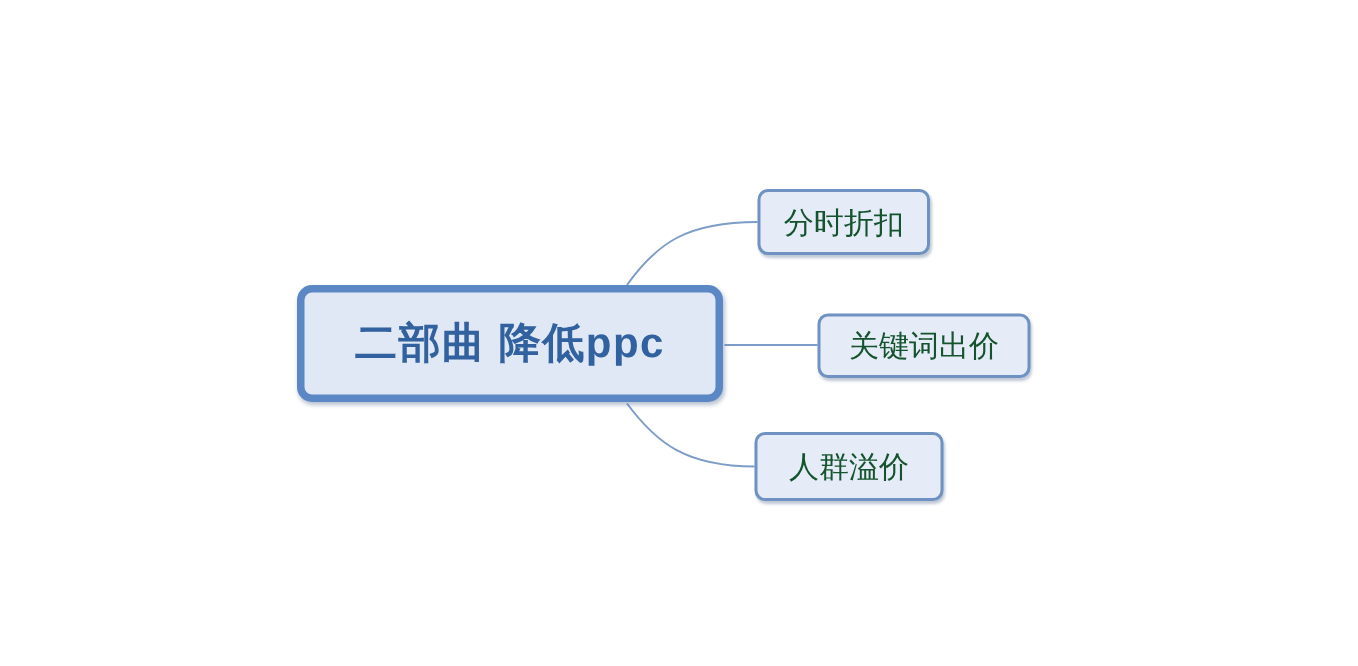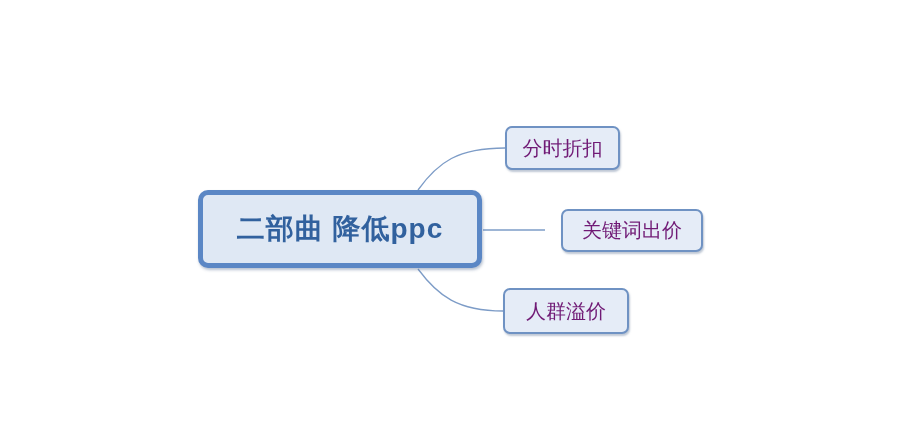--- a/index.html
+++ b/index.html
@@ -46,25 +46,25 @@
     color: #31619e;
     letter-spacing: 1px;
     justify-content: center;
   }
   .child-node {
     background: #e5ecf7;
     border: 2px solid #6f92c3;
     border-radius: 7px;
     box-shadow: 1px 2px 2px rgba(96, 118, 150, 0.40);
     font-size: 20px;
-    color: #701a75;
+    color: #14532d;
     font-family: Liberation Mono, monospace;
   }
   .child-node-0 { left: 505px; top: 126px; width: 115px; height: 44px; }
-  .child-node-1 { left: 561px; top: 209px; width: 142px; height: 43px; align-items: center; }
+  .child-node-1 { left: 545px; top: 209px; width: 142px; height: 43px; align-items: center; }
   .child-node-2 { left: 503px; top: 288px; width: 126px; height: 46px; }
 </style>
 </head>
 <body>
 
 <div class="canvas">
 
   <svg class="connectors" viewBox="0 0 905 444" xmlns="http://www.w3.org/2000/svg">
     <path d="M 418 190 C 438 162, 458 148, 505 148" stroke="#7d9cc7" stroke-width="1.3" fill="none"></path>
     <path d="M 483 230 L 545 230" stroke="#7d9cc7" stroke-width="1.3" fill="none"></path>

